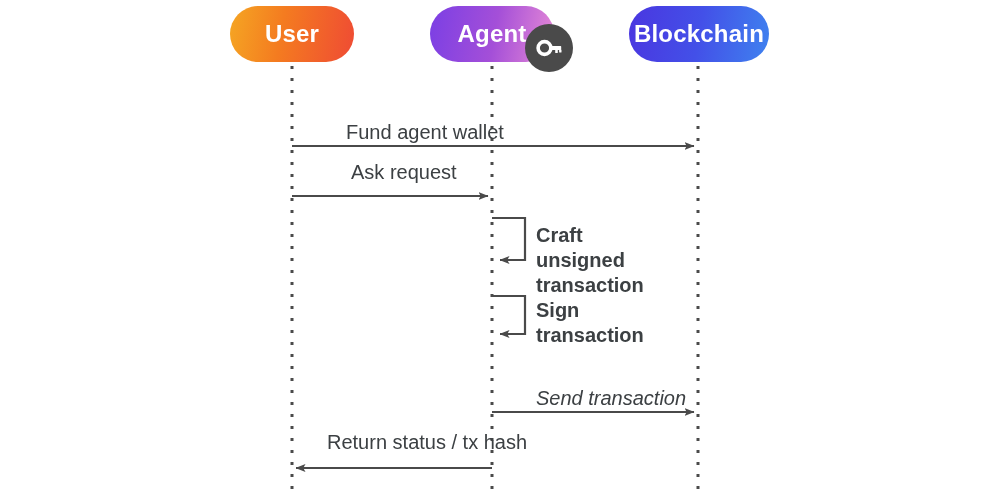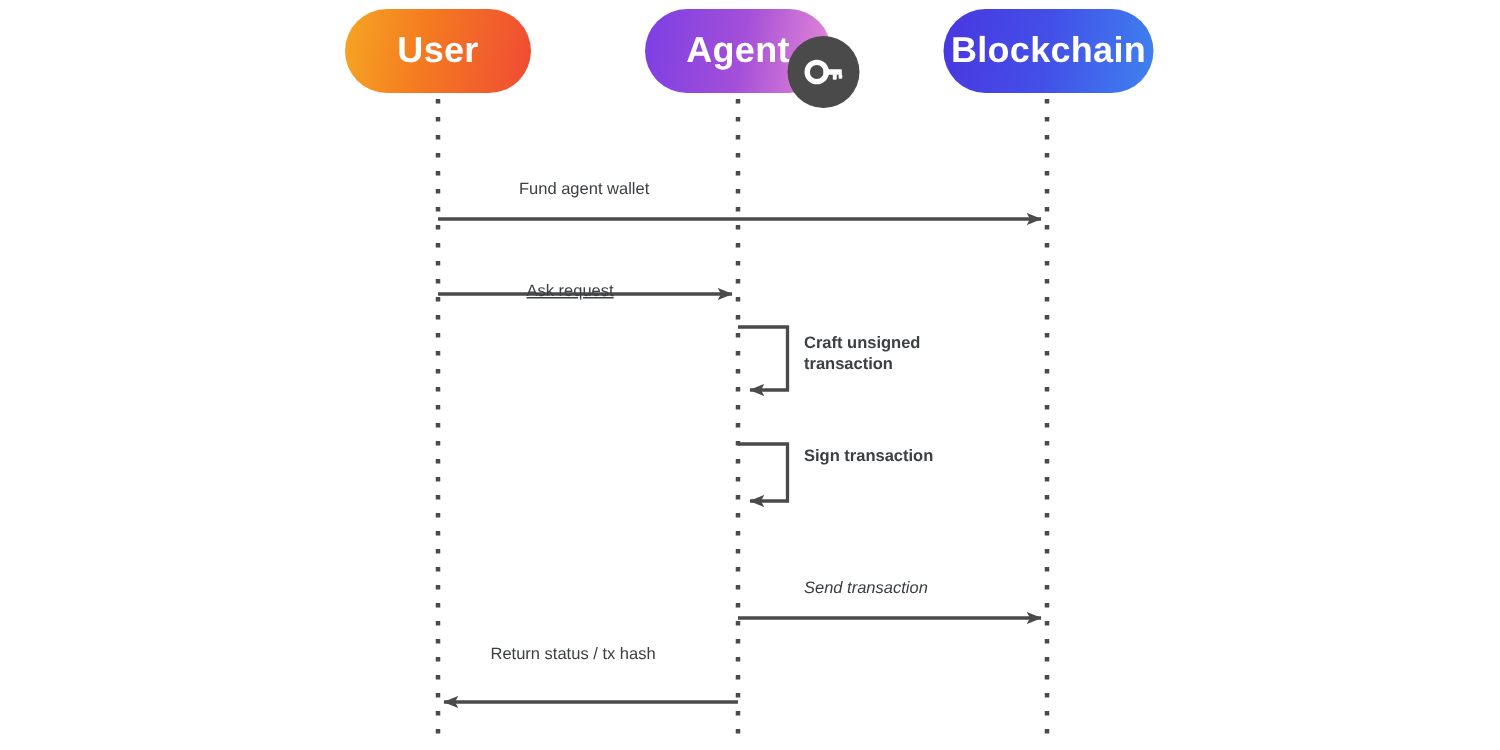--- a/index.html
+++ b/index.html
@@ -70,21 +70,21 @@
     border-radius: 50%;
     background: #4a4a4a;
     z-index: 4;
     display: flex;
     align-items: center;
     justify-content: center;
   }
   
   .msg-label {
     position: absolute;
-    font-size: 11px;
+    font-size: 20px;
     color: #3c4043;
     white-space: nowrap;
     z-index: 2;
     line-height: 1.25;
   }
   .msg-label.two-line {
     white-space: normal;
     width: 130px;
     font-weight: bold;
   }
@@ -139,21 +139,21 @@
       <rect x="25.1" y="16.5" width="2.4" height="3.0" rx="0.6" fill="#ffffff"></rect>
     </svg>
   </div>
 
   <div class="pill" id="pill-blockchain">
     <span class="pill-label">Blockchain</span>
   </div>
 
   <div class="msg-label" style="left:346px; top:120px;">Fund agent wallet</div>
 
-  <div class="msg-label" style="left:351px; top:188px;text-decoration:underline;">Ask request</div>
+  <div class="msg-label" style="left:351px; top:160px;">Ask request</div>
 
   <div class="msg-label two-line" style="left:536px; top:223px;">Craft unsigned transaction</div>
 
   <div class="msg-label two-line" style="left:536px; top:298px; width:96px;">Sign transaction</div>
 
   <div class="msg-label" style="left:536px; top:386px;font-style:italic;">Send transaction</div>
 
   <div class="msg-label" style="left:327px; top:430px;">Return status / tx hash</div>
 
 </div>

